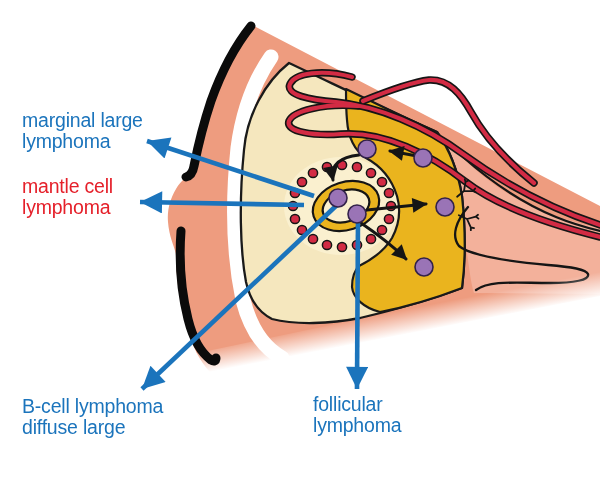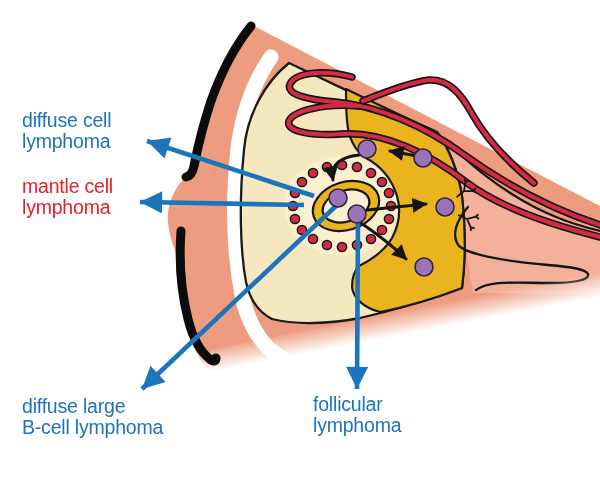--- a/index.html
+++ b/index.html
@@ -163,32 +163,32 @@
       <use href="#bcell" x="423" y="158" fill="#9A74B6"></use>
       <use href="#bcell" x="338" y="198" fill="#9A74B6"></use>
       <use href="#bcell" x="357" y="214" fill="#9A74B6"></use>
       <use href="#bcell" x="445" y="207" fill="#9A74B6"></use>
       <use href="#bcell" x="424" y="267" fill="#9A74B6"></use>
     </g>
   </g>
 </svg>
 
 <div class="label blue" style="left:22px;top:110px">
-  <div>diffuse cell</div>
+  <div>marginal large</div>
   <div>lymphoma</div>
 </div>
 
 <div class="label red" style="left:22px;top:176px">
   <div>mantle cell</div>
   <div>lymphoma</div>
 </div>
 
 <div class="label blue" style="left:22px;top:396px">
+  <div>B-cell lymphoma</div>
   <div>diffuse large</div>
-  <div>B-cell lymphoma</div>
 </div>
 
 <div class="label blue" style="left:313px;top:394px">
   <div>follicular</div>
   <div>lymphoma</div>
 </div>
 
 </div>
 
 </body></html>

